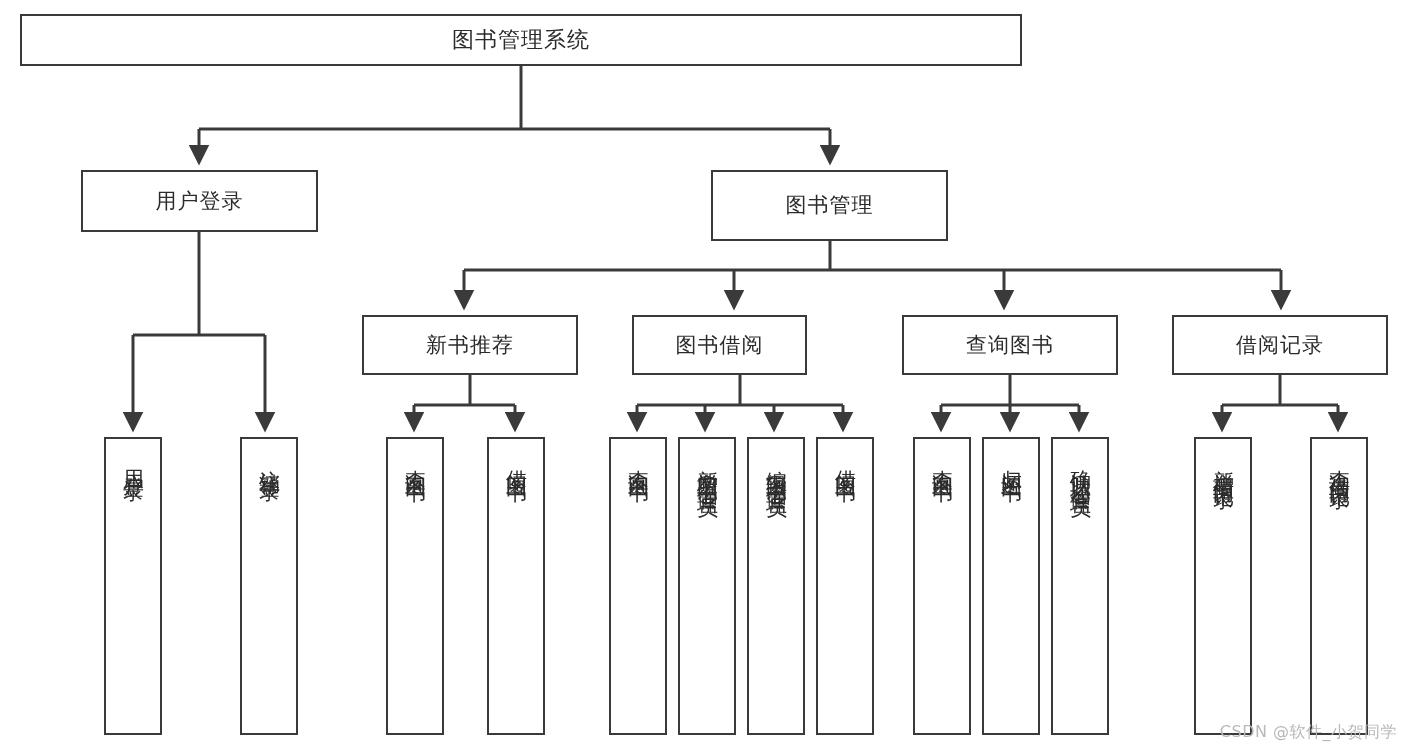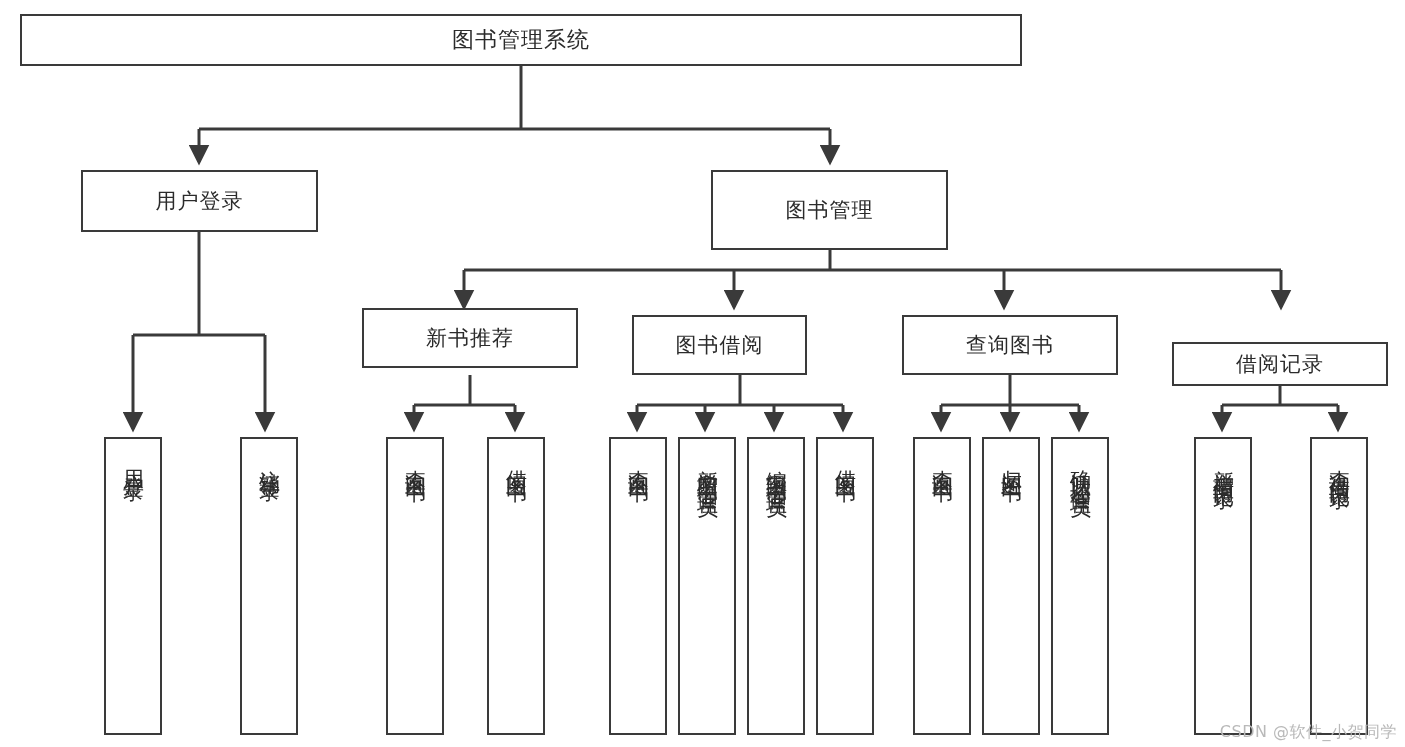--- a/index.html
+++ b/index.html
@@ -112,34 +112,34 @@
     </g>
   </svg>
 
   <div class="node root" style="left:20px;top:14px;width:1002px;height:52px;">
     <span class="lbl">图书管理系统</span>
   </div>
 
   <div class="node" style="left:81px;top:170px;width:237px;height:62px;">
     <span class="lbl">用户登录</span>
   </div>
-  <div class="node" style="left:711px;top:170px;width:237px;height:80px;font-family:Liberation Serif, serif;">
+  <div class="node" style="left:711px;top:170px;width:237px;height:71px;font-family:Liberation Serif, serif;">
     <span class="lbl">图书管理</span>
   </div>
 
-  <div class="node" style="left:362px;top:308px;width:216px;height:60px;">
+  <div class="node" style="left:362px;top:315px;width:216px;height:60px;">
     <span class="lbl">新书推荐</span>
   </div>
   <div class="node" style="left:632px;top:315px;width:175px;height:60px;">
     <span class="lbl">图书借阅</span>
   </div>
   <div class="node" style="left:902px;top:315px;width:216px;height:60px;">
     <span class="lbl">查询图书</span>
   </div>
-  <div class="node" style="left:1172px;top:315px;width:216px;height:44px;margin-top:27px;">
+  <div class="node" style="left:1172px;top:315px;width:216px;height:60px;">
     <span class="lbl">借阅记录</span>
   </div>
 
   <div class="node vert" style="left:104px;top:437px;width:58px;height:298px;">
     <span class="lbl">用户登录</span>
   </div>
   <div class="node vert" style="left:240px;top:437px;width:58px;height:298px;">
     <span class="lbl">注销登录</span>
   </div>
 

